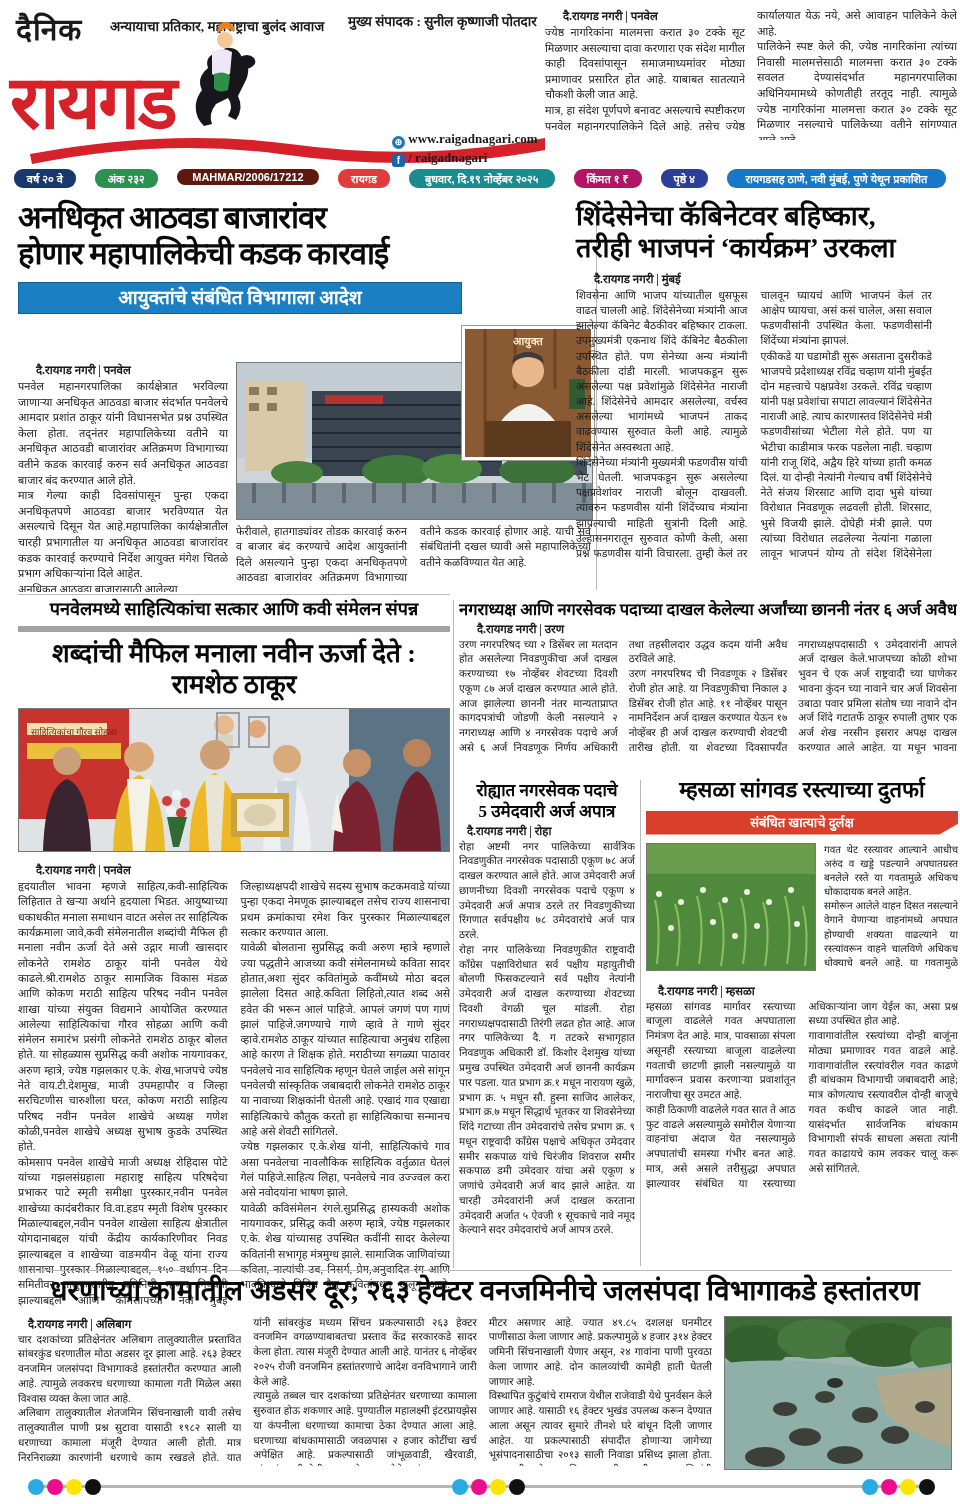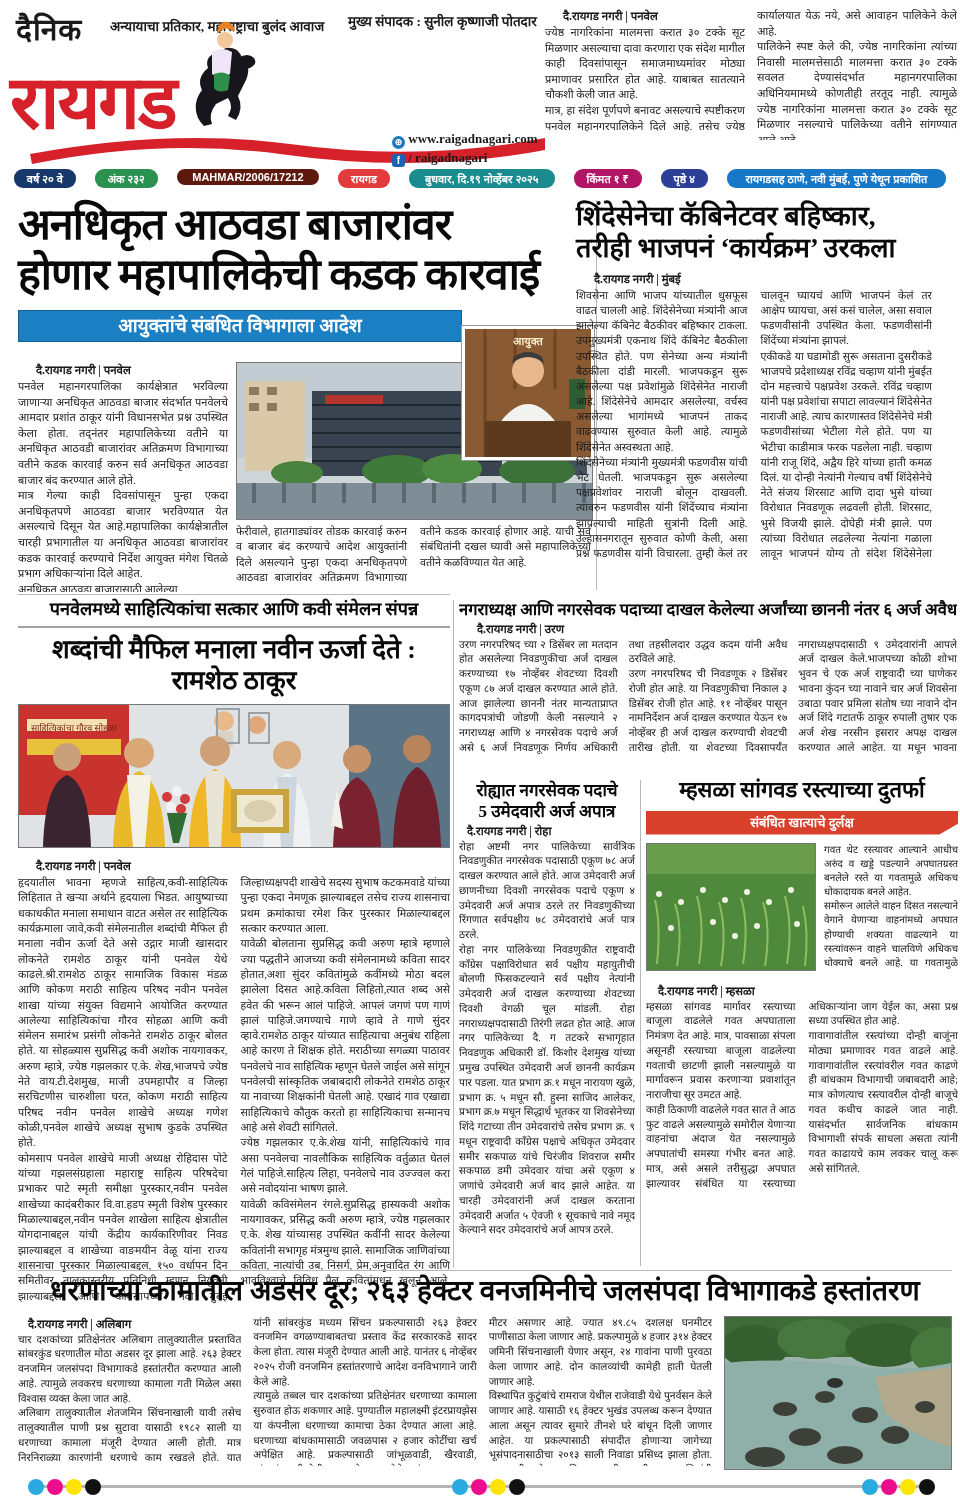--- a/index.html
+++ b/index.html
@@ -20,31 +20,31 @@
   .weblines{font-size:13px;font-weight:bold;line-height:1.35;}
   .globe{display:inline-block;width:13px;height:13px;border-radius:50%;background:#1a7abf;color:#fff;
          font-size:9px;text-align:center;line-height:13px;vertical-align:-2px;font-family:"Liberation Sans",sans-serif;}
   .fbic{display:inline-block;width:13px;height:13px;border-radius:3px;background:#1a63b0;color:#fff;
         font-size:10px;font-weight:bold;text-align:center;line-height:13px;vertical-align:-2px;font-family:"Liberation Sans",sans-serif;}
   
   .badge-row{display:flex;gap:19px;align-items:flex-start;font-family:"Liberation Sans",sans-serif;}
   .badge{flex:1 1 auto;color:#fff;font-size:11px;font-weight:bold;border-radius:9px;
          display:flex;align-items:center;justify-content:center;padding:2px 8px;white-space:nowrap;overflow:hidden;}
   
-  .hl-xl{font-size:43px;font-weight:900;line-height:1.16;letter-spacing:-1px;color:#090909;}
+  .hl-xl{font-size:31px;font-weight:900;line-height:1.16;letter-spacing:-1px;color:#090909;}
   .hl-lg{font-size:27px;font-weight:900;line-height:1.2;color:#090909;}
   .hl-md{font-size:22px;font-weight:900;line-height:1.25;color:#090909;}
   .hl-sm{font-size:18px;font-weight:900;line-height:1.25;color:#090909;}
   .bluebar{background:#1b7fc4;color:#fff;font-size:19px;font-weight:bold;text-align:center;
            height:30px;line-height:30px;border:1px solid #0f5e96;}
   .redtag{background:#d8402b;color:#fff;font-size:13px;font-weight:bold;text-align:center;height:24px;line-height:24px;
           clip-path:polygon(0 0,100% 0,100% 55%,94% 100%,0 100%);}
   .cols2{column-count:2;column-gap:13px;}
   .cols3{column-count:3;column-gap:11px;}
-  .rule-b{border-bottom:2px solid #a3a3a3;}
+  .rule-b{border-bottom:6px solid #a3a3a3;}
   .vrule{position:absolute;width:1px;background:#b9b9b9;}
   .hrule{position:absolute;height:1px;background:#b9b9b9;}
   .photo-frame{border:1px solid #777;}
   
   .dotgroup{position:absolute;top:5px;display:flex;}
   .dot{width:16px;height:16px;border-radius:50%;margin-right:3px;}
 </style>
 </head>
 <body>
 

